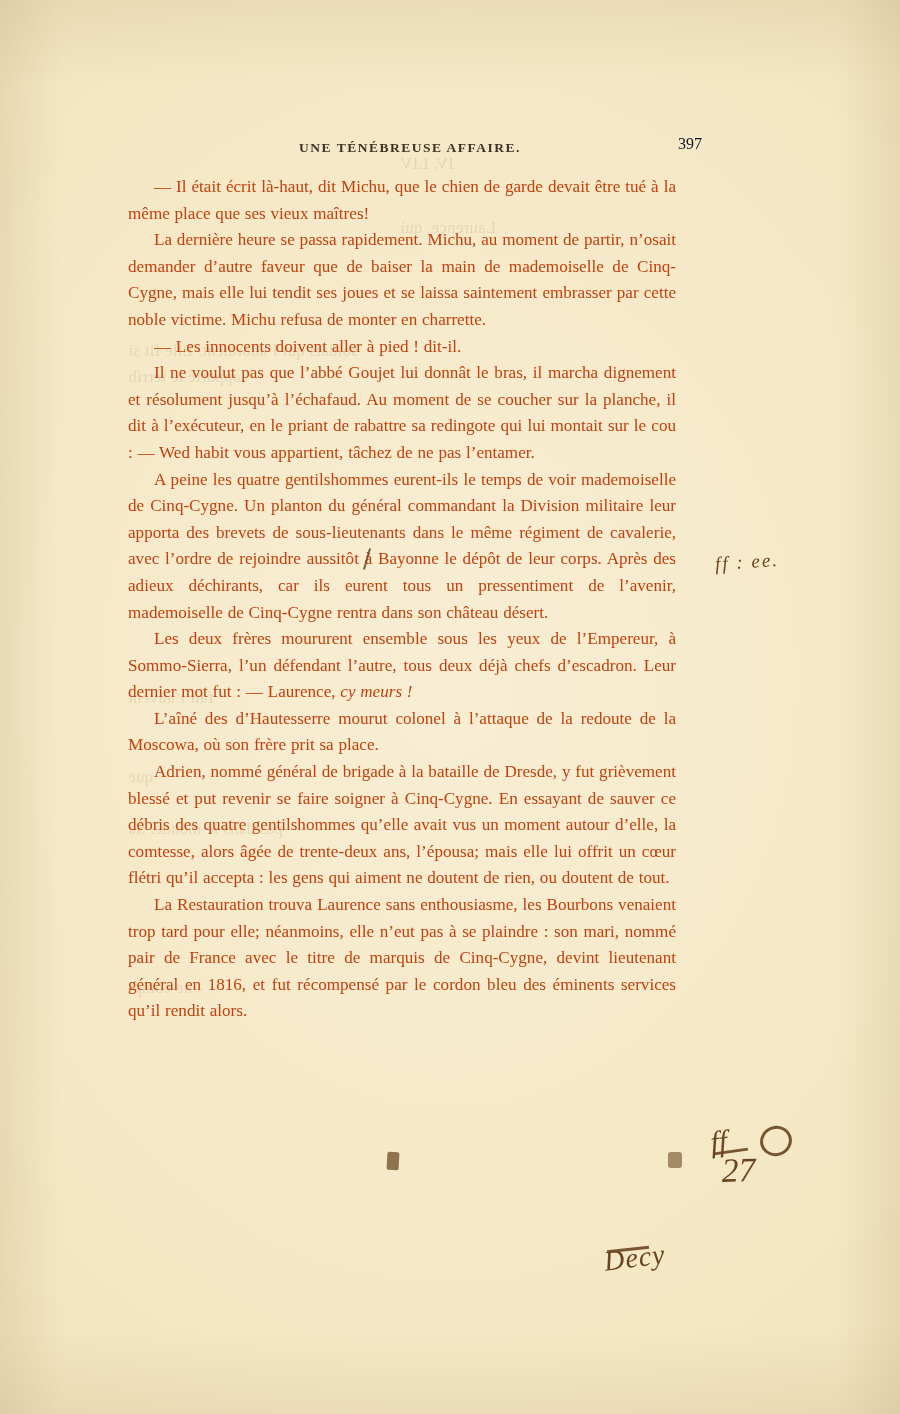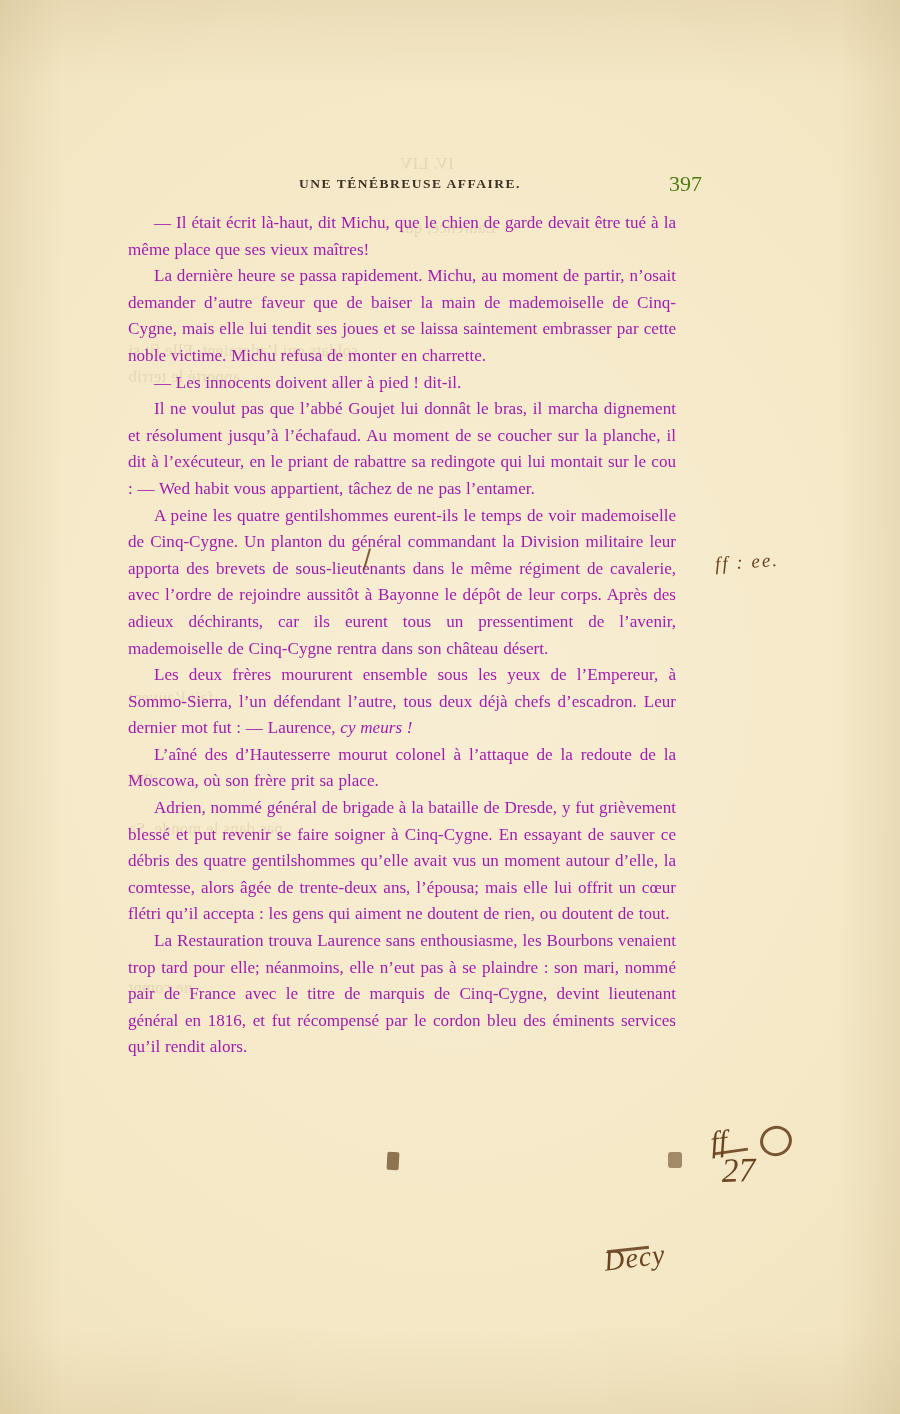--- a/index.html
+++ b/index.html
@@ -38,46 +38,45 @@
     width: 548px;
     color: #3a3024;
   }
 
   .header-row {
     display: flex;
     align-items: center;
     justify-content: space-between;
     margin-bottom: 18px;
     position: relative;
-    margin-top: 36px;
   }
   .running-head {
     font-size: 13.5px;
     letter-spacing: 1.5px;
     text-transform: uppercase;
     color: #3d3226;
     margin: 0 auto 0 auto;
     padding-left: 16px;
     font-weight: 600;
   }
   .folio {
     position: absolute;
     right: -26px;
     top: -5px;
-    font-size: 22px;
-    color: #4d7c0f;
+    font-size: 16px;
+    color: #0f172a;
   }
 
   p.para {
     margin: 0;
     font-size: 17.1px;
     line-height: 26.6px;
     text-align: justify;
     text-indent: 26px;
-    color: #a21caf;
+    color: #c2410c;
     word-spacing: 0.5px;
     -webkit-font-smoothing: antialiased;
   }
   p.para .italic { font-style: italic; }
 
   
   .ghost {
     position: absolute;
     color: rgba(150,125,80,0.17);
     font-family: "Liberation Serif", serif;

